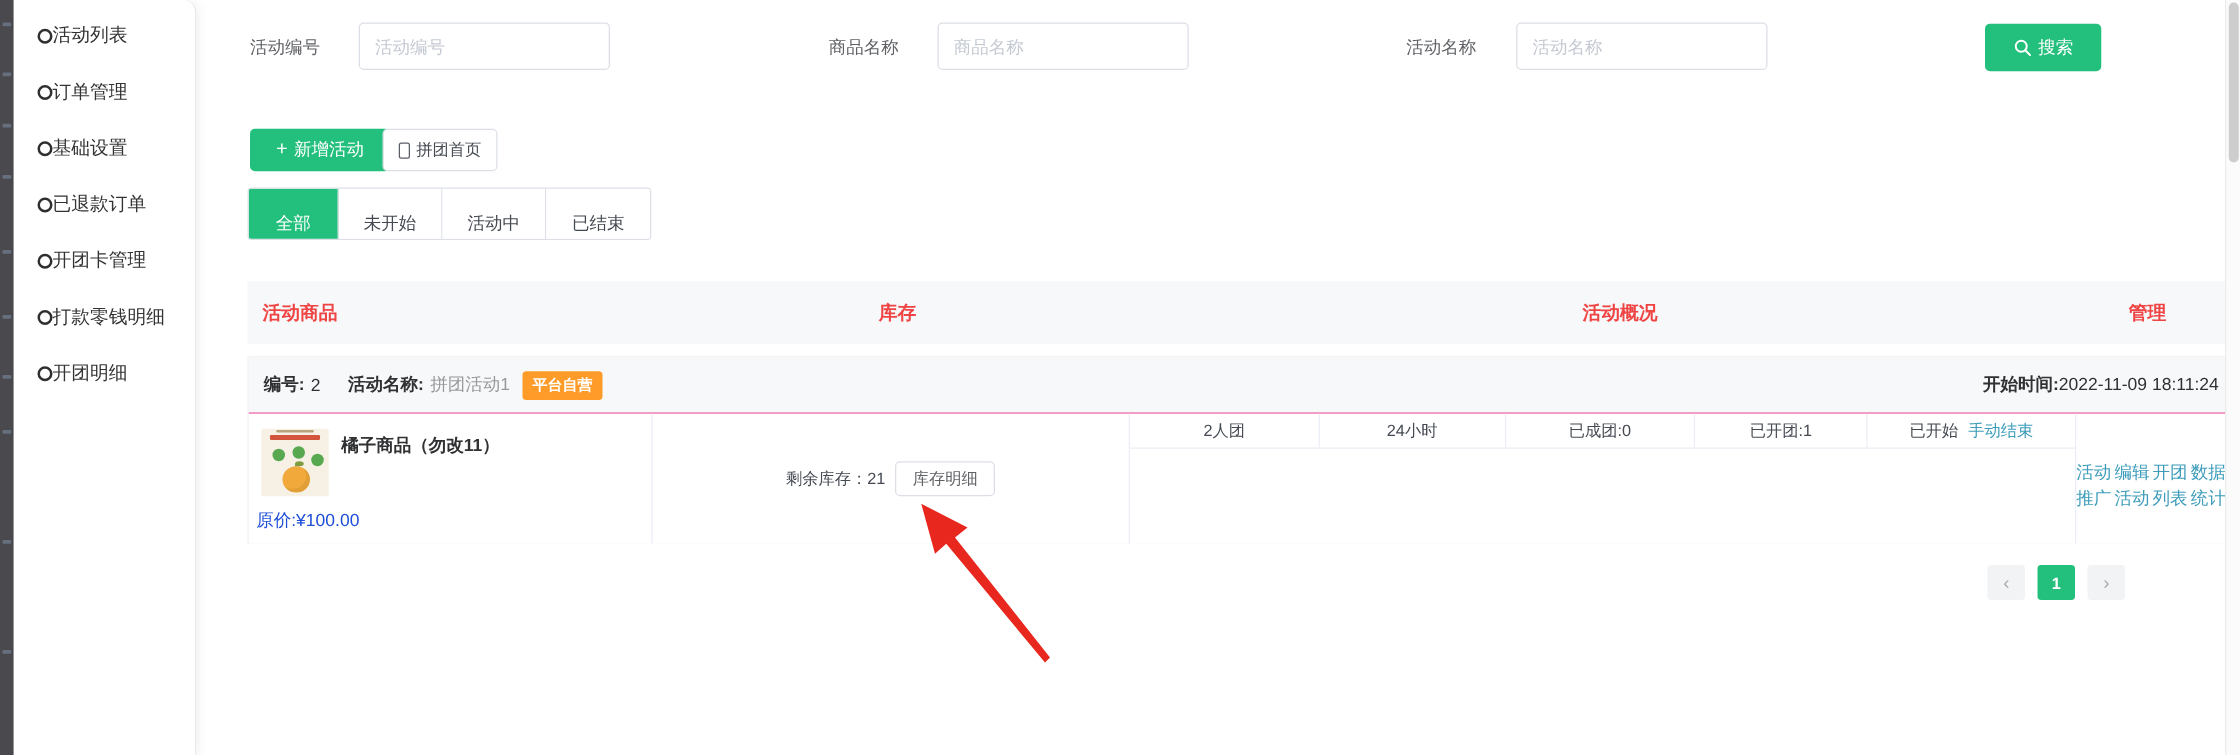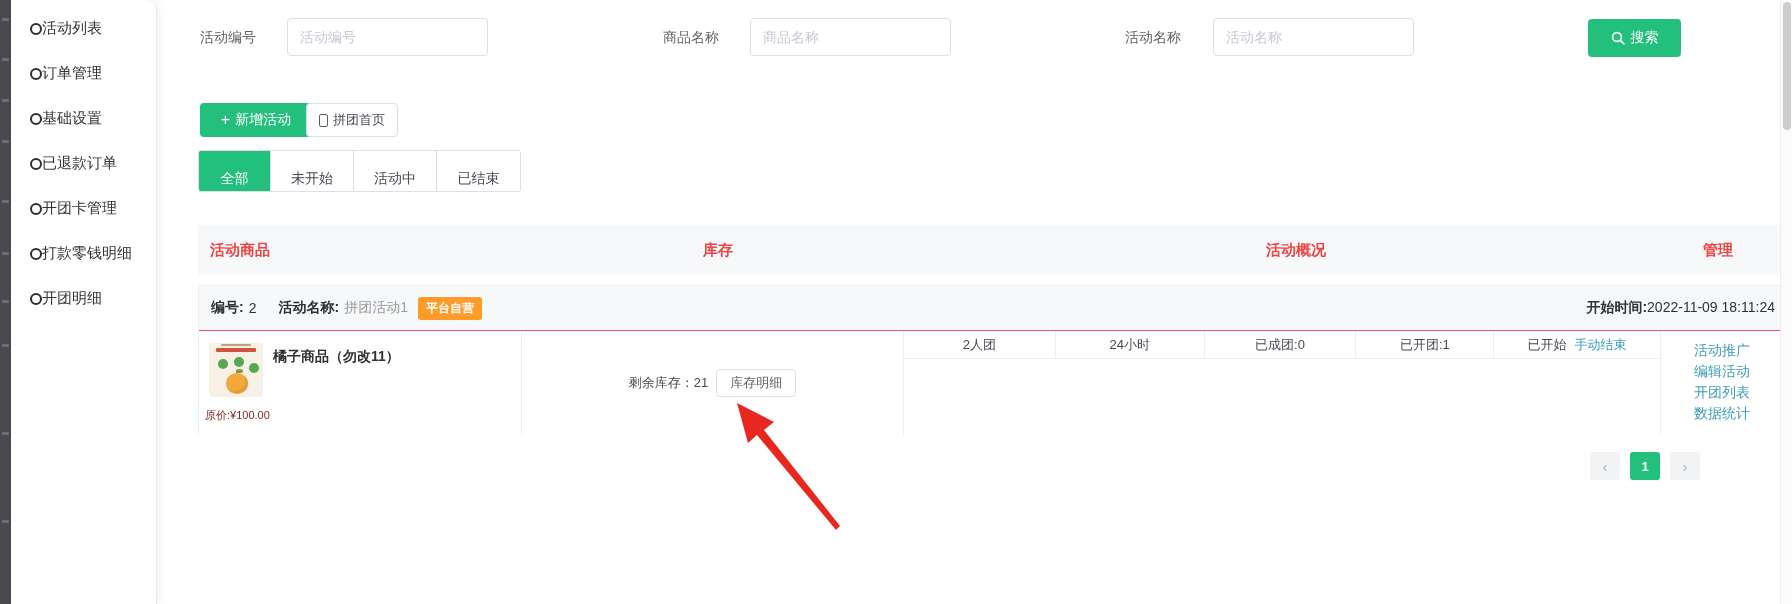--- a/index.html
+++ b/index.html
@@ -55,34 +55,34 @@
 
   .grp-body { position:absolute; left:0; top:45px; width:100%; height:104px; background:#fff; display:flex; }
   .cell-a { width:323px; position:relative; border-right:1px solid #ebeef5; }
   .thumb { position:absolute; left:10px; top:12px; width:54px; height:54px; background:#f6f1e4; border-radius:2px; overflow:hidden; }
   .thumb .t-red { position:absolute; left:7px; top:5px; width:40px; height:4px; background:#d2543c; border-radius:1px; }
   .thumb .t-red2 { position:absolute; left:12px; top:1px; width:30px; height:2px; background:#b9a27c; border-radius:1px; }
   .thumb .t-dot { position:absolute; width:10px; height:10px; border-radius:50%; background:#57a84f; }
   .thumb .t-fruit { position:absolute; left:17px; top:30px; width:22px; height:21px; border-radius:50%; background:#f0a93a; box-shadow:inset -3px -3px 0 rgba(0,0,0,.06); }
   .thumb .t-leaf { position:absolute; left:27px; top:26px; width:7px; height:4px; background:#7f9c3f; border-radius:50% 50% 50% 0; }
   .prod-title { position:absolute; left:74px; top:17px; font-size:14px; font-weight:700; color:#303133; white-space:nowrap; }
-  .prod-price { position:absolute; left:6px; top:77px; font-size:11px; color:#7f1d1d; }
+  .prod-price { position:absolute; left:6px; top:77px; font-size:14px; color:#1d4ed8; }
 
   .cell-b { width:382px; border-right:1px solid #ebeef5; display:flex; align-items:center; justify-content:center; gap:8px; }
   .stock-txt { font-size:13px; color:#454a52; }
   .btn-stock { height:28px; padding:0 13px; background:#fff; border:1px solid #dcdfe6; border-radius:4px; font-size:13px; color:#606266; cursor:pointer; }
 
   .cell-c { width:757px; border-right:1px solid #ebeef5; }
   .sub-row { display:flex; height:28px; border-bottom:1px solid #ebeef5; }
   .sub-cell { display:flex; align-items:center; justify-content:center; font-size:13px; color:#454a52; border-right:1px solid #ebeef5; gap:8px; }
   .sub-cell:nth-child(1){ width:152px; } .sub-cell:nth-child(2){ width:149px; }
   .sub-cell:nth-child(3){ width:152px; } .sub-cell:nth-child(4){ width:138px; }
   .sub-cell:nth-child(5){ width:166px; border-right:none; }
 
-  .cell-d { flex:1; display:flex; flex-direction:column; align-items:center; justify-content:flex-start; padding-top:9px; }
+  .cell-d { flex:1; display:flex; flex-direction:row; align-items:center; justify-content:flex-start; padding-top:9px; }
   .mlink { font-size:14px; line-height:21px; cursor:pointer; }
 
   
   .pager { position:absolute; left:1590px; top:452px; display:flex; gap:10px; }
   .pg { width:30px; height:28px; border-radius:3px; display:flex; align-items:center; justify-content:center;
     background:#f2f3f5; color:#a8abb2; font-size:15px; cursor:pointer; user-select:none; }
   .pg.cur { color:#fff; font-size:13px; font-weight:700; }
 
   
   .scrollbar { position:absolute; right:0; top:0; width:12px; height:604px; background:#fbfbfb; border-left:1px solid #ececec; }

